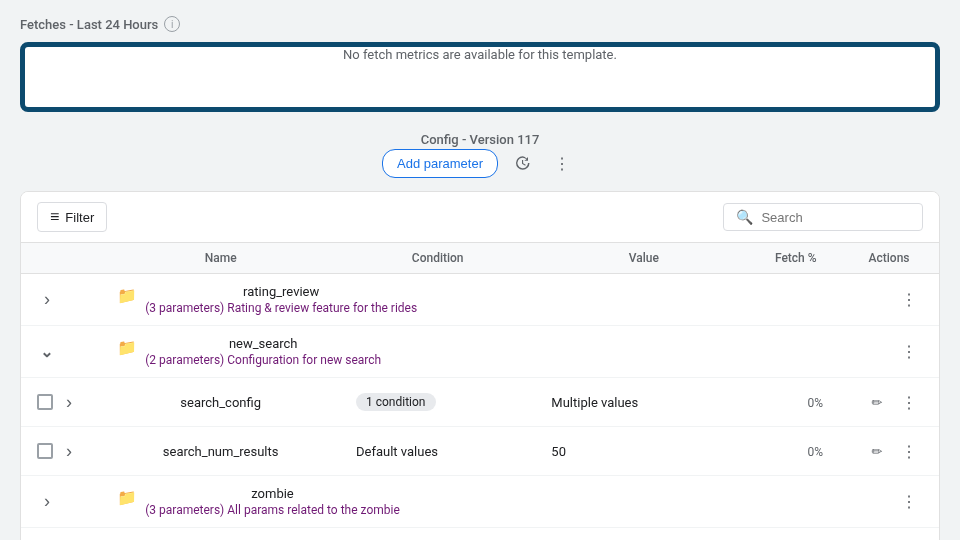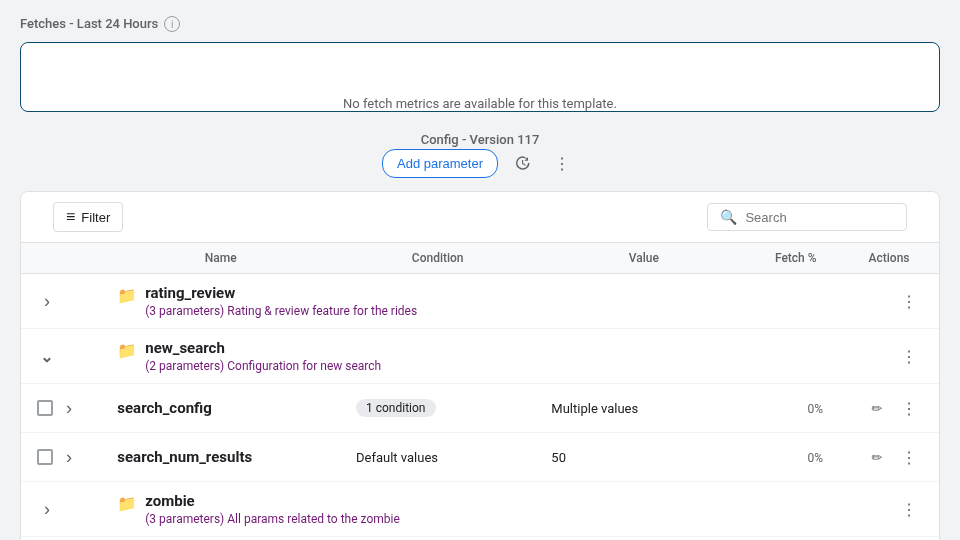--- a/index.html
+++ b/index.html
@@ -11,20 +11,21 @@
     }
     .page {
       width: 960px;
       min-height: 540px;
       background: #f1f3f4;
       padding: 16px 20px;
     }
     
     .fetches-header {
       display: flex;
+      align-items: center;
       gap: 6px;
       margin-bottom: 10px;
     }
     .fetches-title {
       font-size: 13px;
       color: #5f6368;
       font-weight: 500;
     }
     .info-icon {
       width: 16px;
@@ -33,25 +34,25 @@
       border: 1.5px solid #9aa0a6;
       display: flex;
       align-items: center;
       justify-content: center;
       font-size: 10px;
       color: #9aa0a6;
       cursor: pointer;
     }
     .fetches-box {
       background: #fff;
-      border: 1px solid #0c4a6e;
+      border: 5px solid #0c4a6e;
       border-radius: 8px;
       height: 70px;
       display: flex;
-      align-items: flex-end;
+      align-items: flex-start;
       justify-content: center;
       margin-bottom: 20px;
     }
     .fetches-empty {
       color: #5f6368;
       font-size: 13px;
     }
     
     .config-bar {
       display: flex;
@@ -97,21 +98,21 @@
       background: #fff;
       border: 1px solid #e0e0e0;
       border-radius: 8px;
       overflow: hidden;
     }
     
     .filter-bar {
       display: flex;
       align-items: center;
       justify-content: space-between;
-      padding: 10px 32px;
+      padding: 10px 16px;
       border-bottom: 1px solid #e0e0e0;
       background: #fff;
     }
     .btn-filter {
       display: flex;
       align-items: center;
       gap: 6px;
       border: 1px solid #dadce0;
       background: #fff;
       border-radius: 4px;
@@ -164,23 +165,24 @@
     .data-table tbody tr:last-child td { border-bottom: none; }
 
     .col-expand { width: 36px; }
     .col-name { width: 220px; }
     .col-condition { width: 180px; }
     .col-value { width: 200px; }
     .col-fetch { width: 80px; text-align: right; }
     .col-actions { width: 80px; text-align: right; }
 
     .row-name-primary {
-      font-size: 15px;
-      font-weight: 700;
+      font-size: 13px;
+      font-weight: 400;
       color: #202124;
+      text-align: center;
     }
     .row-name-secondary {
       font-size: 12px;
       color: #701a75;
       margin-top: 2px;
     }
     .folder-row { display: flex; align-items: flex-start; gap: 8px; }
     .folder-icon {
       font-size: 16px;
       color: #5f6368;

